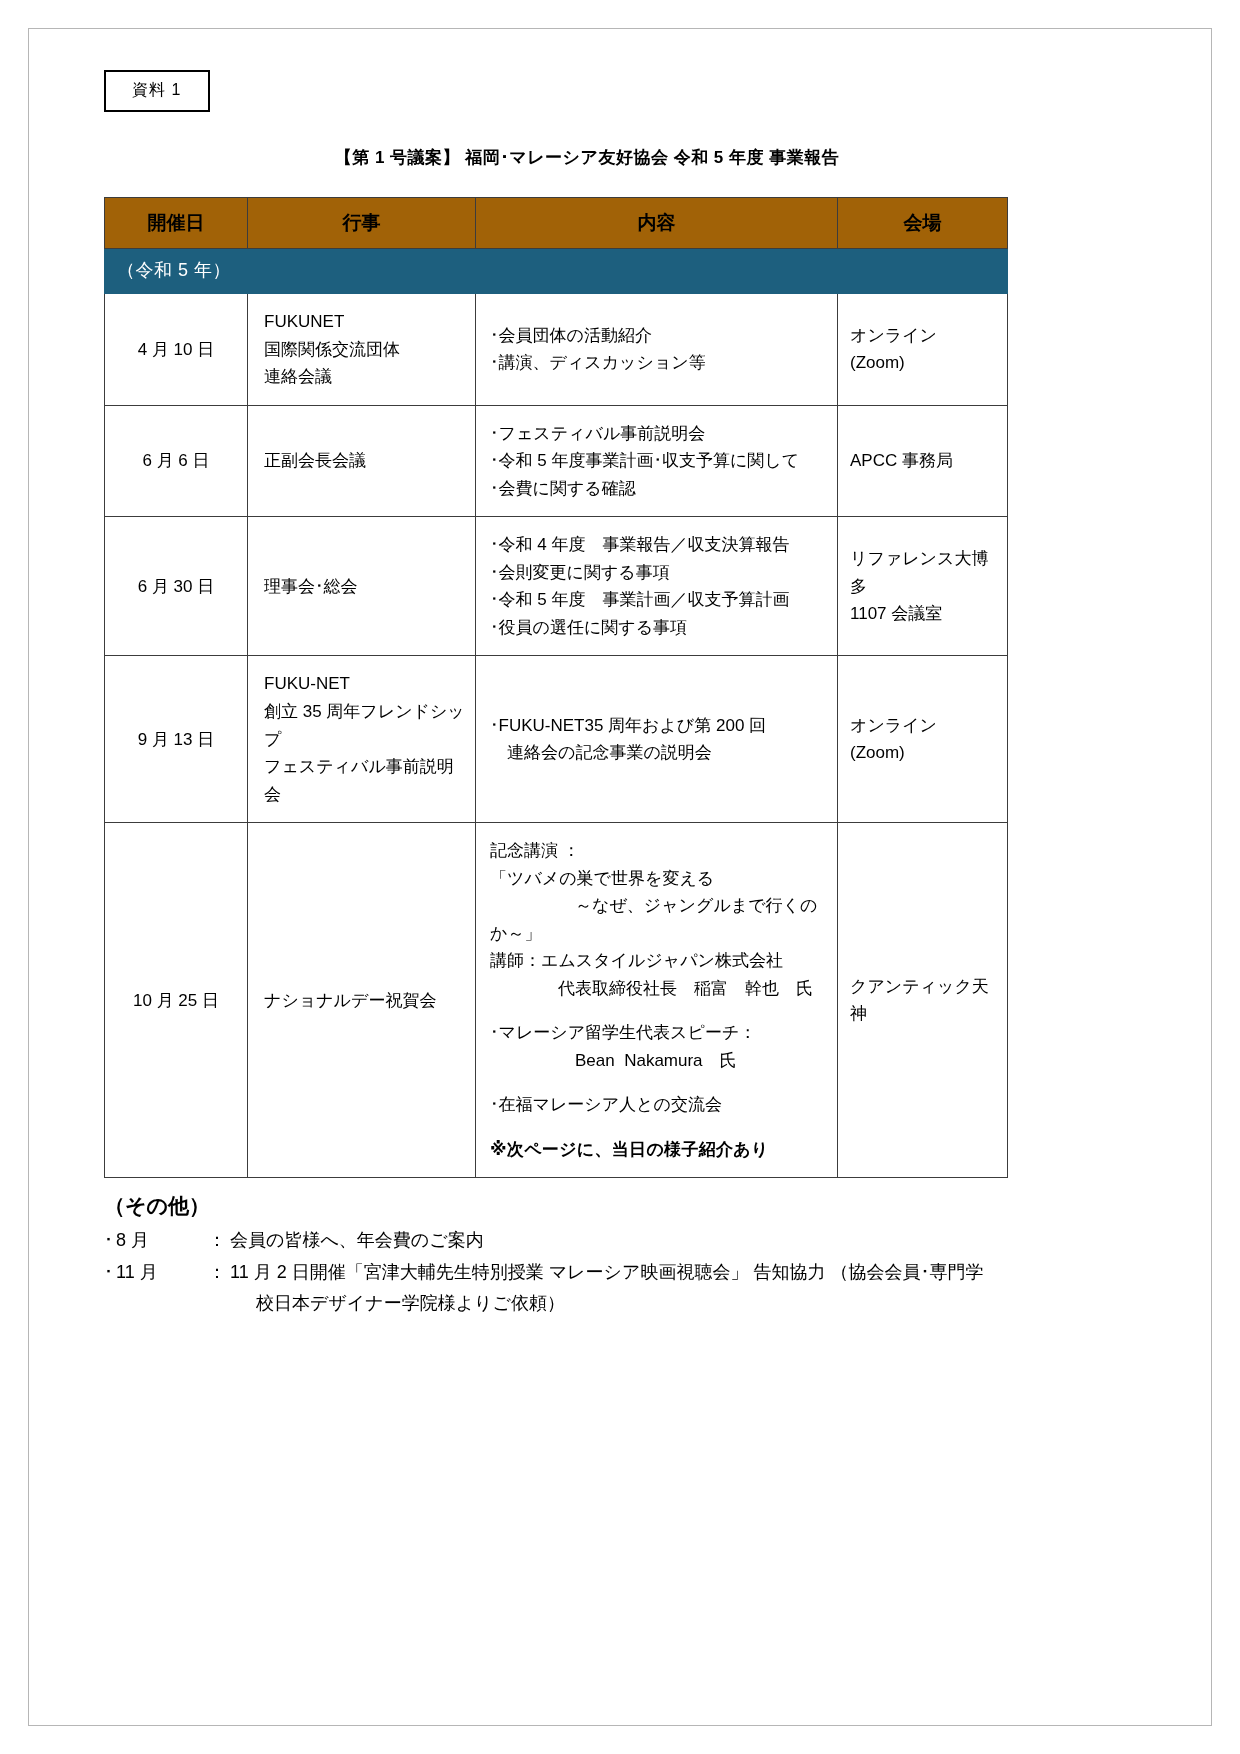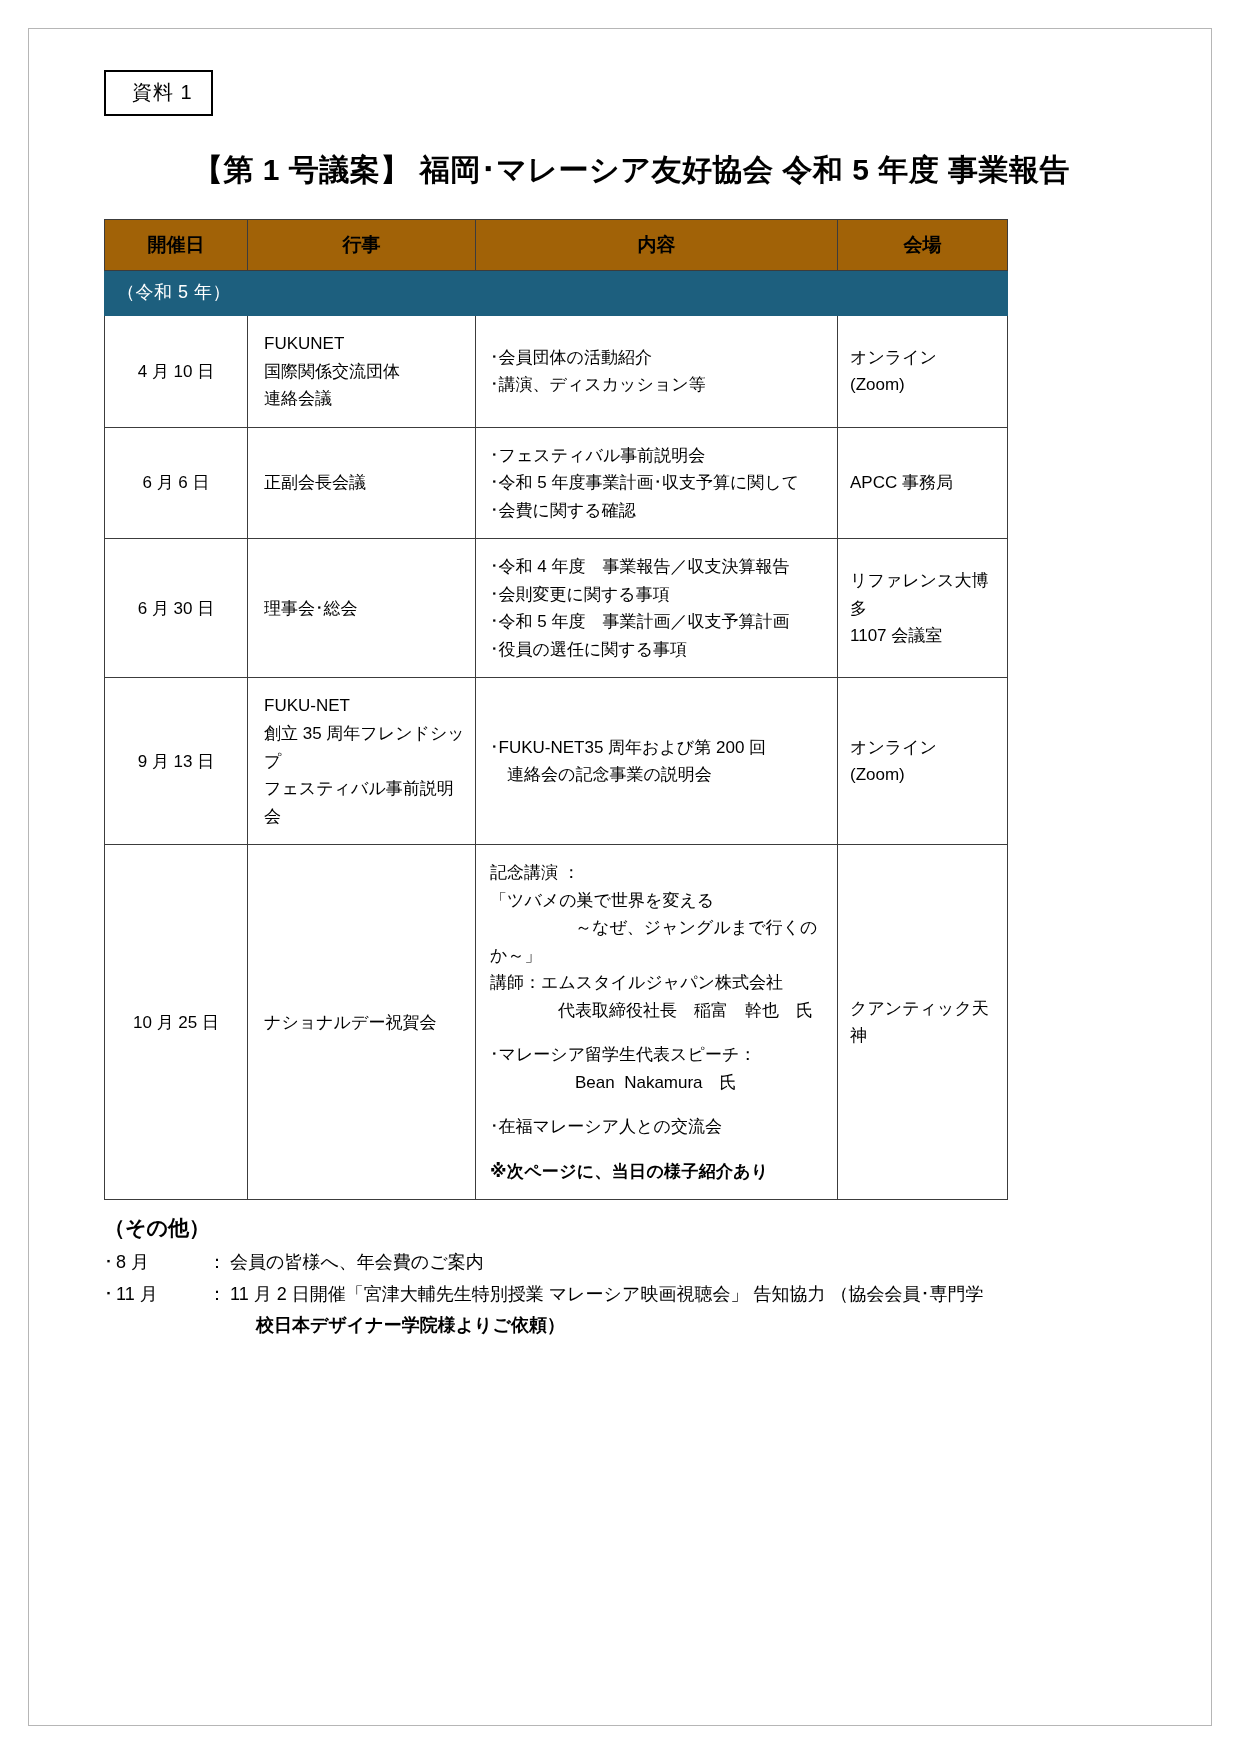--- a/index.html
+++ b/index.html
@@ -31,31 +31,31 @@
     position: absolute;
     left: 104px;
     top: 70px;
     width: 1036px;
   }
 
   
   .doc-tag {
     display: inline-block;
     border: 2px solid #000;
-    padding: 10px 18px 12px 26px;
-    font-size: 20px;
+    padding: 10px 27px 12px 26px;
+    font-size: 16px;
     letter-spacing: 1px;
     line-height: 1;
   }
 
   
   .doc-title {
     margin-top: 34px;
-    text-align: right;
-    font-size: 30px;
+    text-align: center;
+    font-size: 17px;
     font-weight: bold;
     letter-spacing: 0.5px;
     padding-right: 70px;
   }
 
   
   table.schedule {
     margin-top: 28px;
     border-collapse: collapse;
     width: 903px;
@@ -125,21 +125,20 @@
     margin-bottom: 2px;
   }
   .note-bullet { width: 12px; flex: 0 0 12px; }
   .note-label  { width: 92px; flex: 0 0 92px; }
   .note-colon  { width: 22px; flex: 0 0 22px; }
   .note-text   { flex: 1 1 auto; }
   .note-cont {
     font-size: 18px;
     line-height: 1.62;
     padding-left: 152px;
-    font-weight: bold;
   }
 </style>
 </head>
 <body>
 
 <div class="page">
   <div class="page-border"></div>
 
   <div class="content">
 

